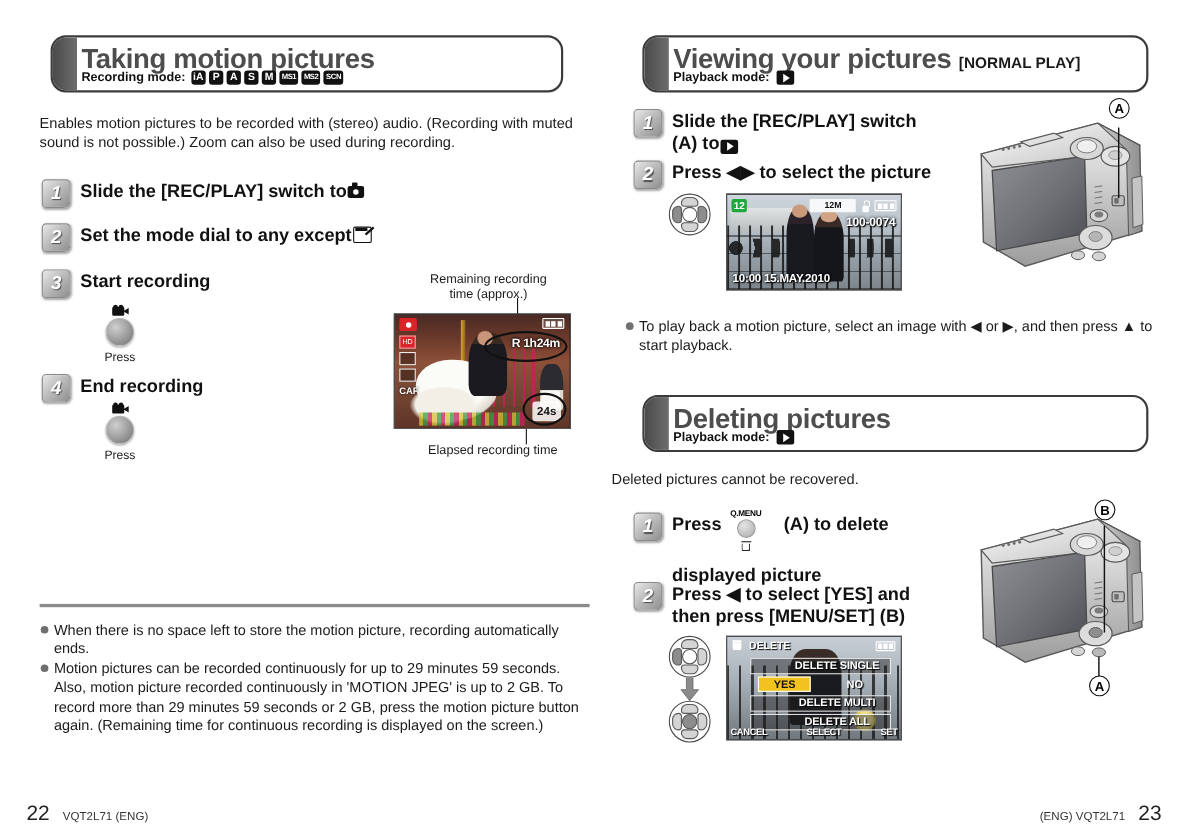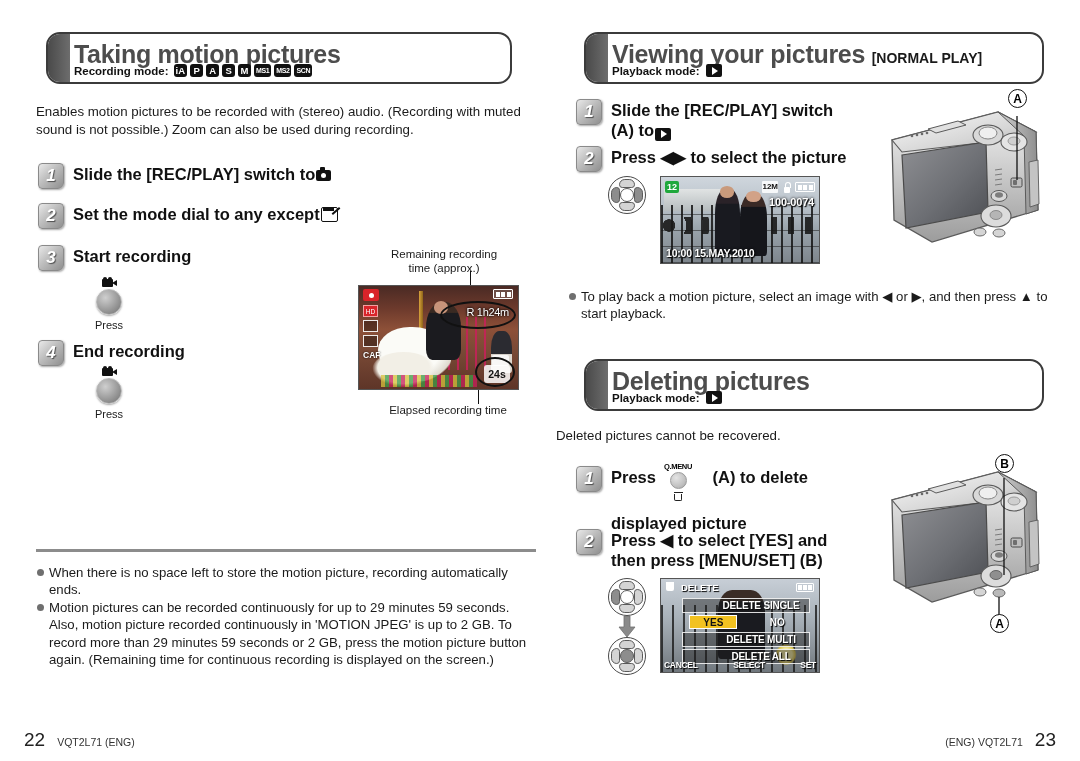--- a/index.html
+++ b/index.html
@@ -403,21 +403,21 @@
     width: 20px; height: 10px;
     border: 1.2px solid #fff;
     border-radius: 1px;
     background: rgba(255,255,255,.15);
     display: flex; gap: 1.5px; align-items: center; justify-content: center;
     box-sizing: border-box;
   }
   .osd-batt span { width: 4px; height: 5px; background: #fff; display: block; }
   .osd-remain {
     position: absolute; right: 9px; top: 20px;
-    font-size: 11px; font-weight: normal;
+    font-size: 11px; font-weight: bold;
     color: #fff;
     text-shadow: 0 0 3px #000, 0 0 2px #000;
     letter-spacing: -0.3px;
     margin-left: 28px;
   }
   .ellipse-hl {
     position: absolute;
     border: 2.2px solid #111;
     border-radius: 50%;
     background: rgba(255,255,255,.0);
@@ -446,21 +446,21 @@
     padding: 0 2px; border-radius: 2px;
     line-height: 12px; height: 12px;
   }
   .osd-top-right {
     position: absolute; right: 4px; top: 4px;
     display: flex; align-items: center; gap: 4px;
   }
   .osd-12m {
     background: rgba(255,255,255,.85);
     color: #111; font-size: 8px; font-weight: bold;
-    padding: 0 0; line-height: 12px; height: 12px;
+    padding: 0 13px; line-height: 12px; height: 12px;
     border-radius: 1px;
   }
   .osd-lock {
     width: 9px; height: 11px; position: relative;
   }
   .osd-lock::before {
     content: ""; position: absolute; left: 1.5px; bottom: 0;
     width: 6px; height: 6px; background: #fff; border-radius: 1px;
   }
   .osd-lock::after {

